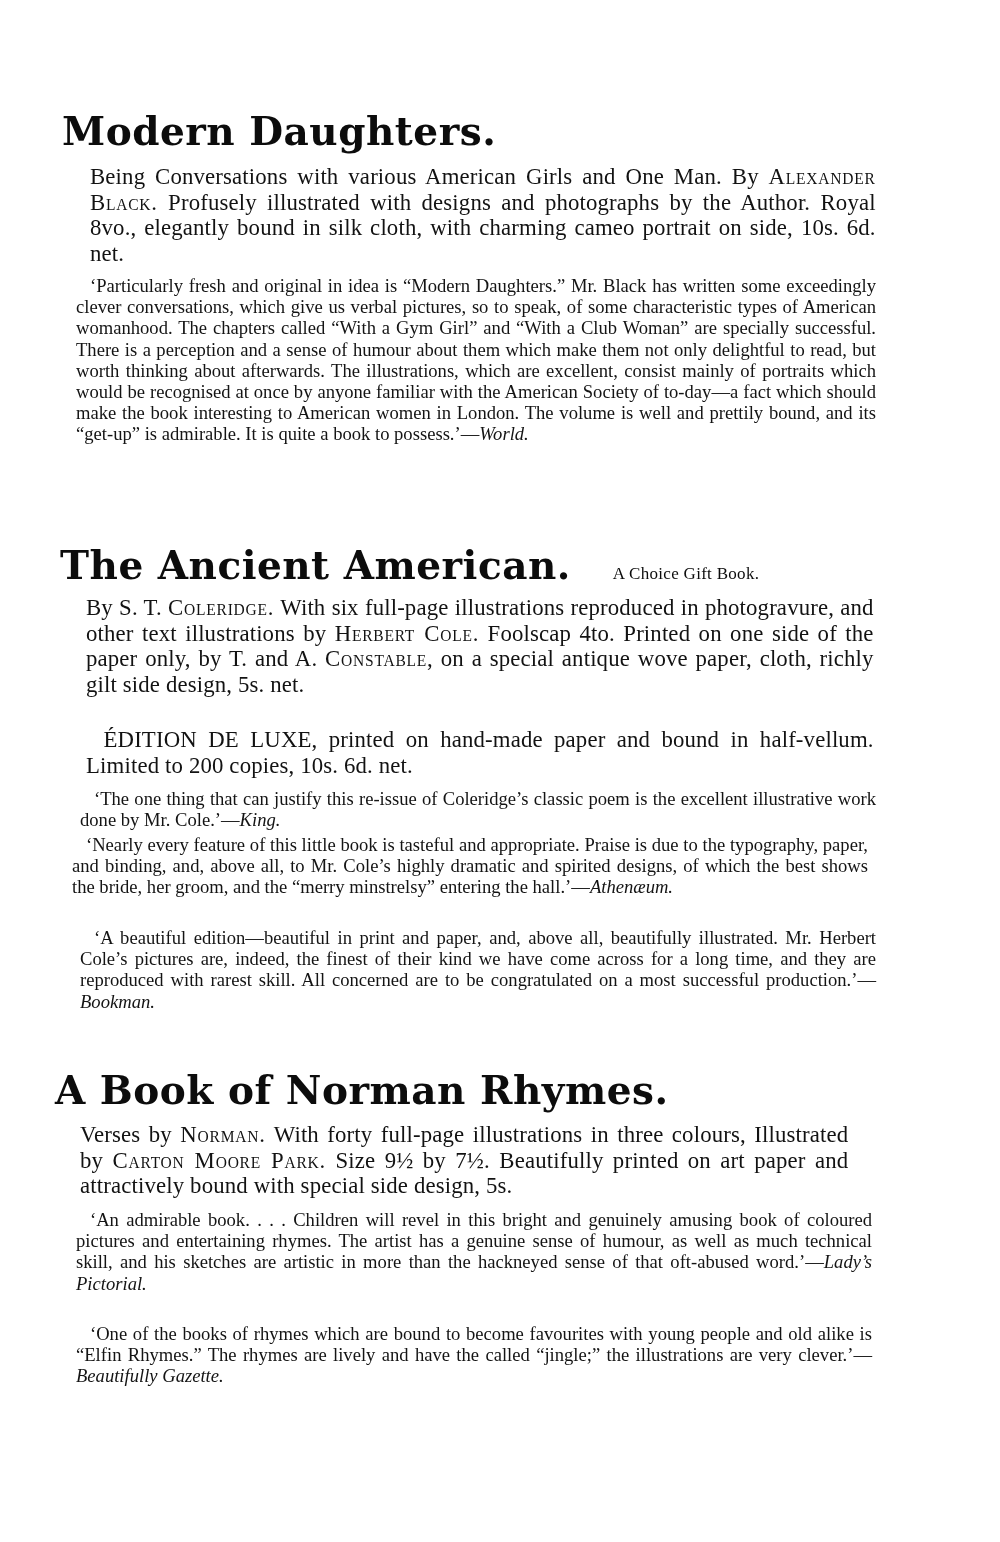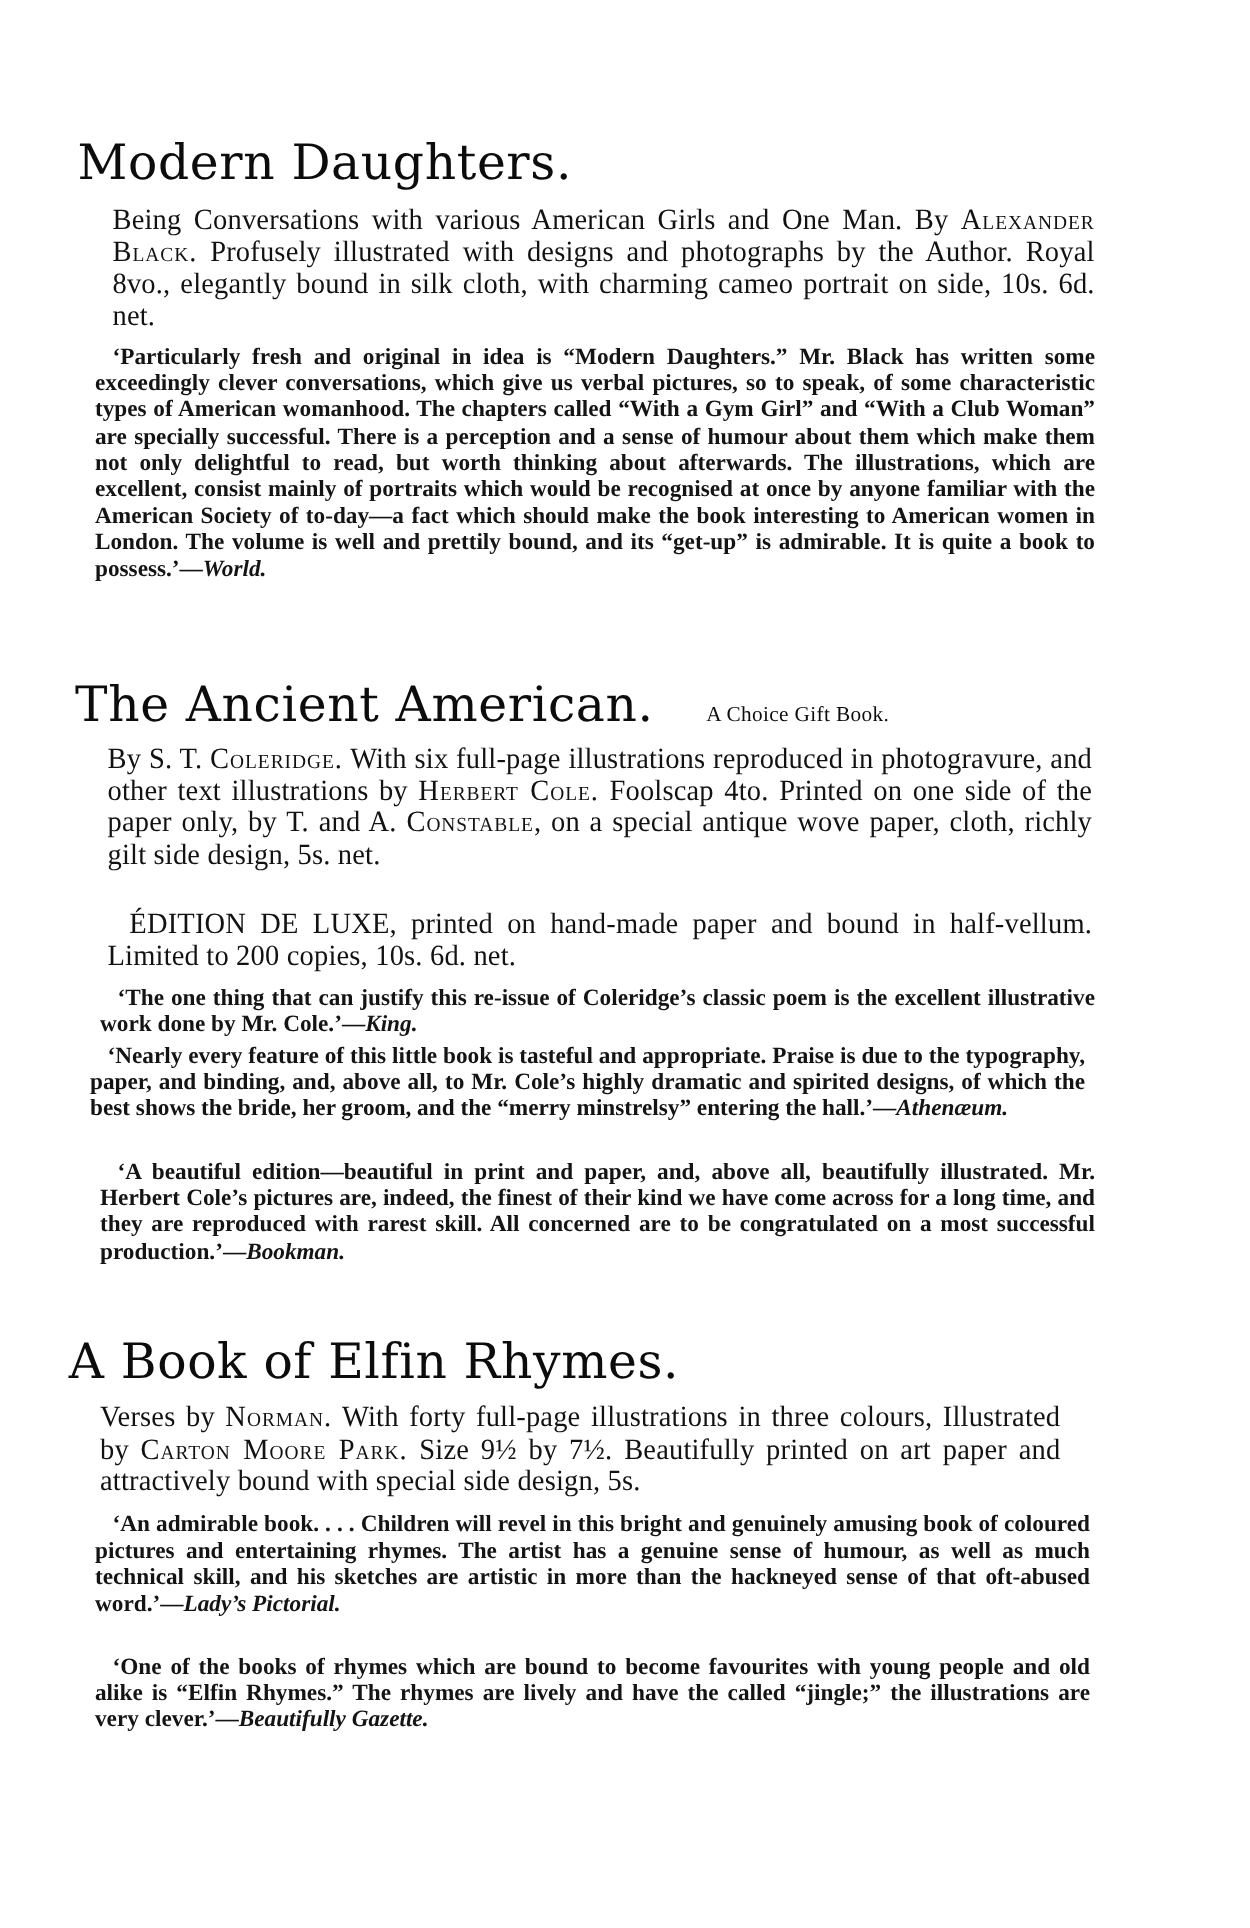--- a/index.html
+++ b/index.html
@@ -31,20 +31,21 @@
       position: absolute;
       margin: 0;
       font-family: "DejaVu Serif", "Liberation Serif", serif;
       font-weight: normal;
       white-space: nowrap;
       color: #0c0c0c;
       letter-spacing: 0.5px;
     }
     .heading .main {
       font-size: 39px;
+      font-weight: bold;
     }
     .heading .sub {
       font-size: 17px;
       margin-left: 42px;
       letter-spacing: 0.3px;
       font-family: Liberation Serif, serif;
     }
     .desc {
       position: absolute;
       margin: 0;
@@ -65,21 +66,20 @@
     .quote {
       position: absolute;
       margin: 0;
       font-size: 18.6px;
       line-height: 21.2px;
       text-align: justify;
       text-align-last: left;
       font-family: "Liberation Serif", serif;
       color: #141414;
       text-indent: 14px;
-      font-weight: bold;
     }
     .quote .src {
       font-style: italic;
     }
   </style>
 </head>
 <body>
 
 <div class="page">
 
@@ -97,20 +97,20 @@
     </h1>
     <p class="desc" style="left:86px; top:595px; width:812px;"><span>By S. T. </span><span class="sc">Coleridge.</span><span> With six full-page illustrations reproduced in photogravure, and other text illustrations by </span><span class="sc">Herbert Cole.</span><span> Foolscap 4to. Printed on one side of the paper only, by T. and A. </span><span class="sc">Constable</span><span>, on a special antique wove paper, cloth, richly gilt side design, 5s. net.</span></p>
     <p class="desc" style="left:86px; top:727px; width:812px; text-indent:18px;"><span>ÉDITION DE LUXE</span><span>, printed on hand-made paper and bound in half-vellum. Limited to 200 copies, 10s. 6d. net.</span></p>
     <p class="quote" style="left:80px; top:788px; width:796px;"><span>‘The one thing that can justify this re-issue of Coleridge’s classic poem is the excellent illustrative work done by Mr. Cole.’—</span><span class="src">King.</span></p>
     <p class="quote" style="left:72px; top:834px; width:796px;"><span>‘Nearly every feature of this little book is tasteful and appropriate. Praise is due to the typography, paper, and binding, and, above all, to Mr. Cole’s highly dramatic and spirited designs, of which the best shows the bride, her groom, and the “merry minstrelsy” entering the hall.’—</span><span class="src">Athenæum.</span></p>
     <p class="quote" style="left:80px; top:927px; width:796px;"><span>‘A beautiful edition—beautiful in print and paper, and, above all, beautifully illustrated. Mr. Herbert Cole’s pictures are, indeed, the finest of their kind we have come across for a long time, and they are reproduced with rarest skill. All concerned are to be congratulated on a most successful production.’—</span><span class="src">Bookman.</span></p>
   </div>
 
   <div class="section">
     <h1 class="heading" style="left:55px; top:1067px;">
-      <span class="main">A Book of Elfin Rhymes.</span>
+      <span class="main">A Book of Norman Rhymes.</span>
     </h1>
     <p class="desc" style="left:80px; top:1122px; width:792px;"><span>Verses by </span><span class="sc">Norman.</span><span> With forty full-page illustrations in three colours, Illustrated by </span><span class="sc">Carton Moore Park.</span><span> Size 9½ by 7½. Beautifully printed on art paper and attractively bound with special side design, 5s.</span></p>
     <p class="quote" style="left:76px; top:1209px; width:796px;"><span>‘An admirable book. . . . Children will revel in this bright and genuinely amusing book of coloured pictures and entertaining rhymes. The artist has a genuine sense of humour, as well as much technical skill, and his sketches are artistic in more than the hackneyed sense of that oft-abused word.’—</span><span class="src">Lady’s Pictorial.</span></p>
     <p class="quote" style="left:76px; top:1323px; width:796px;"><span>‘One of the books of rhymes which are bound to become favourites with young people and old alike is “Elfin Rhymes.” The rhymes are lively and have the called “jingle;” the illustrations are very clever.’—</span><span class="src">Beautifully Gazette.</span></p>
   </div>
 
 </div>
 
 </body></html>

